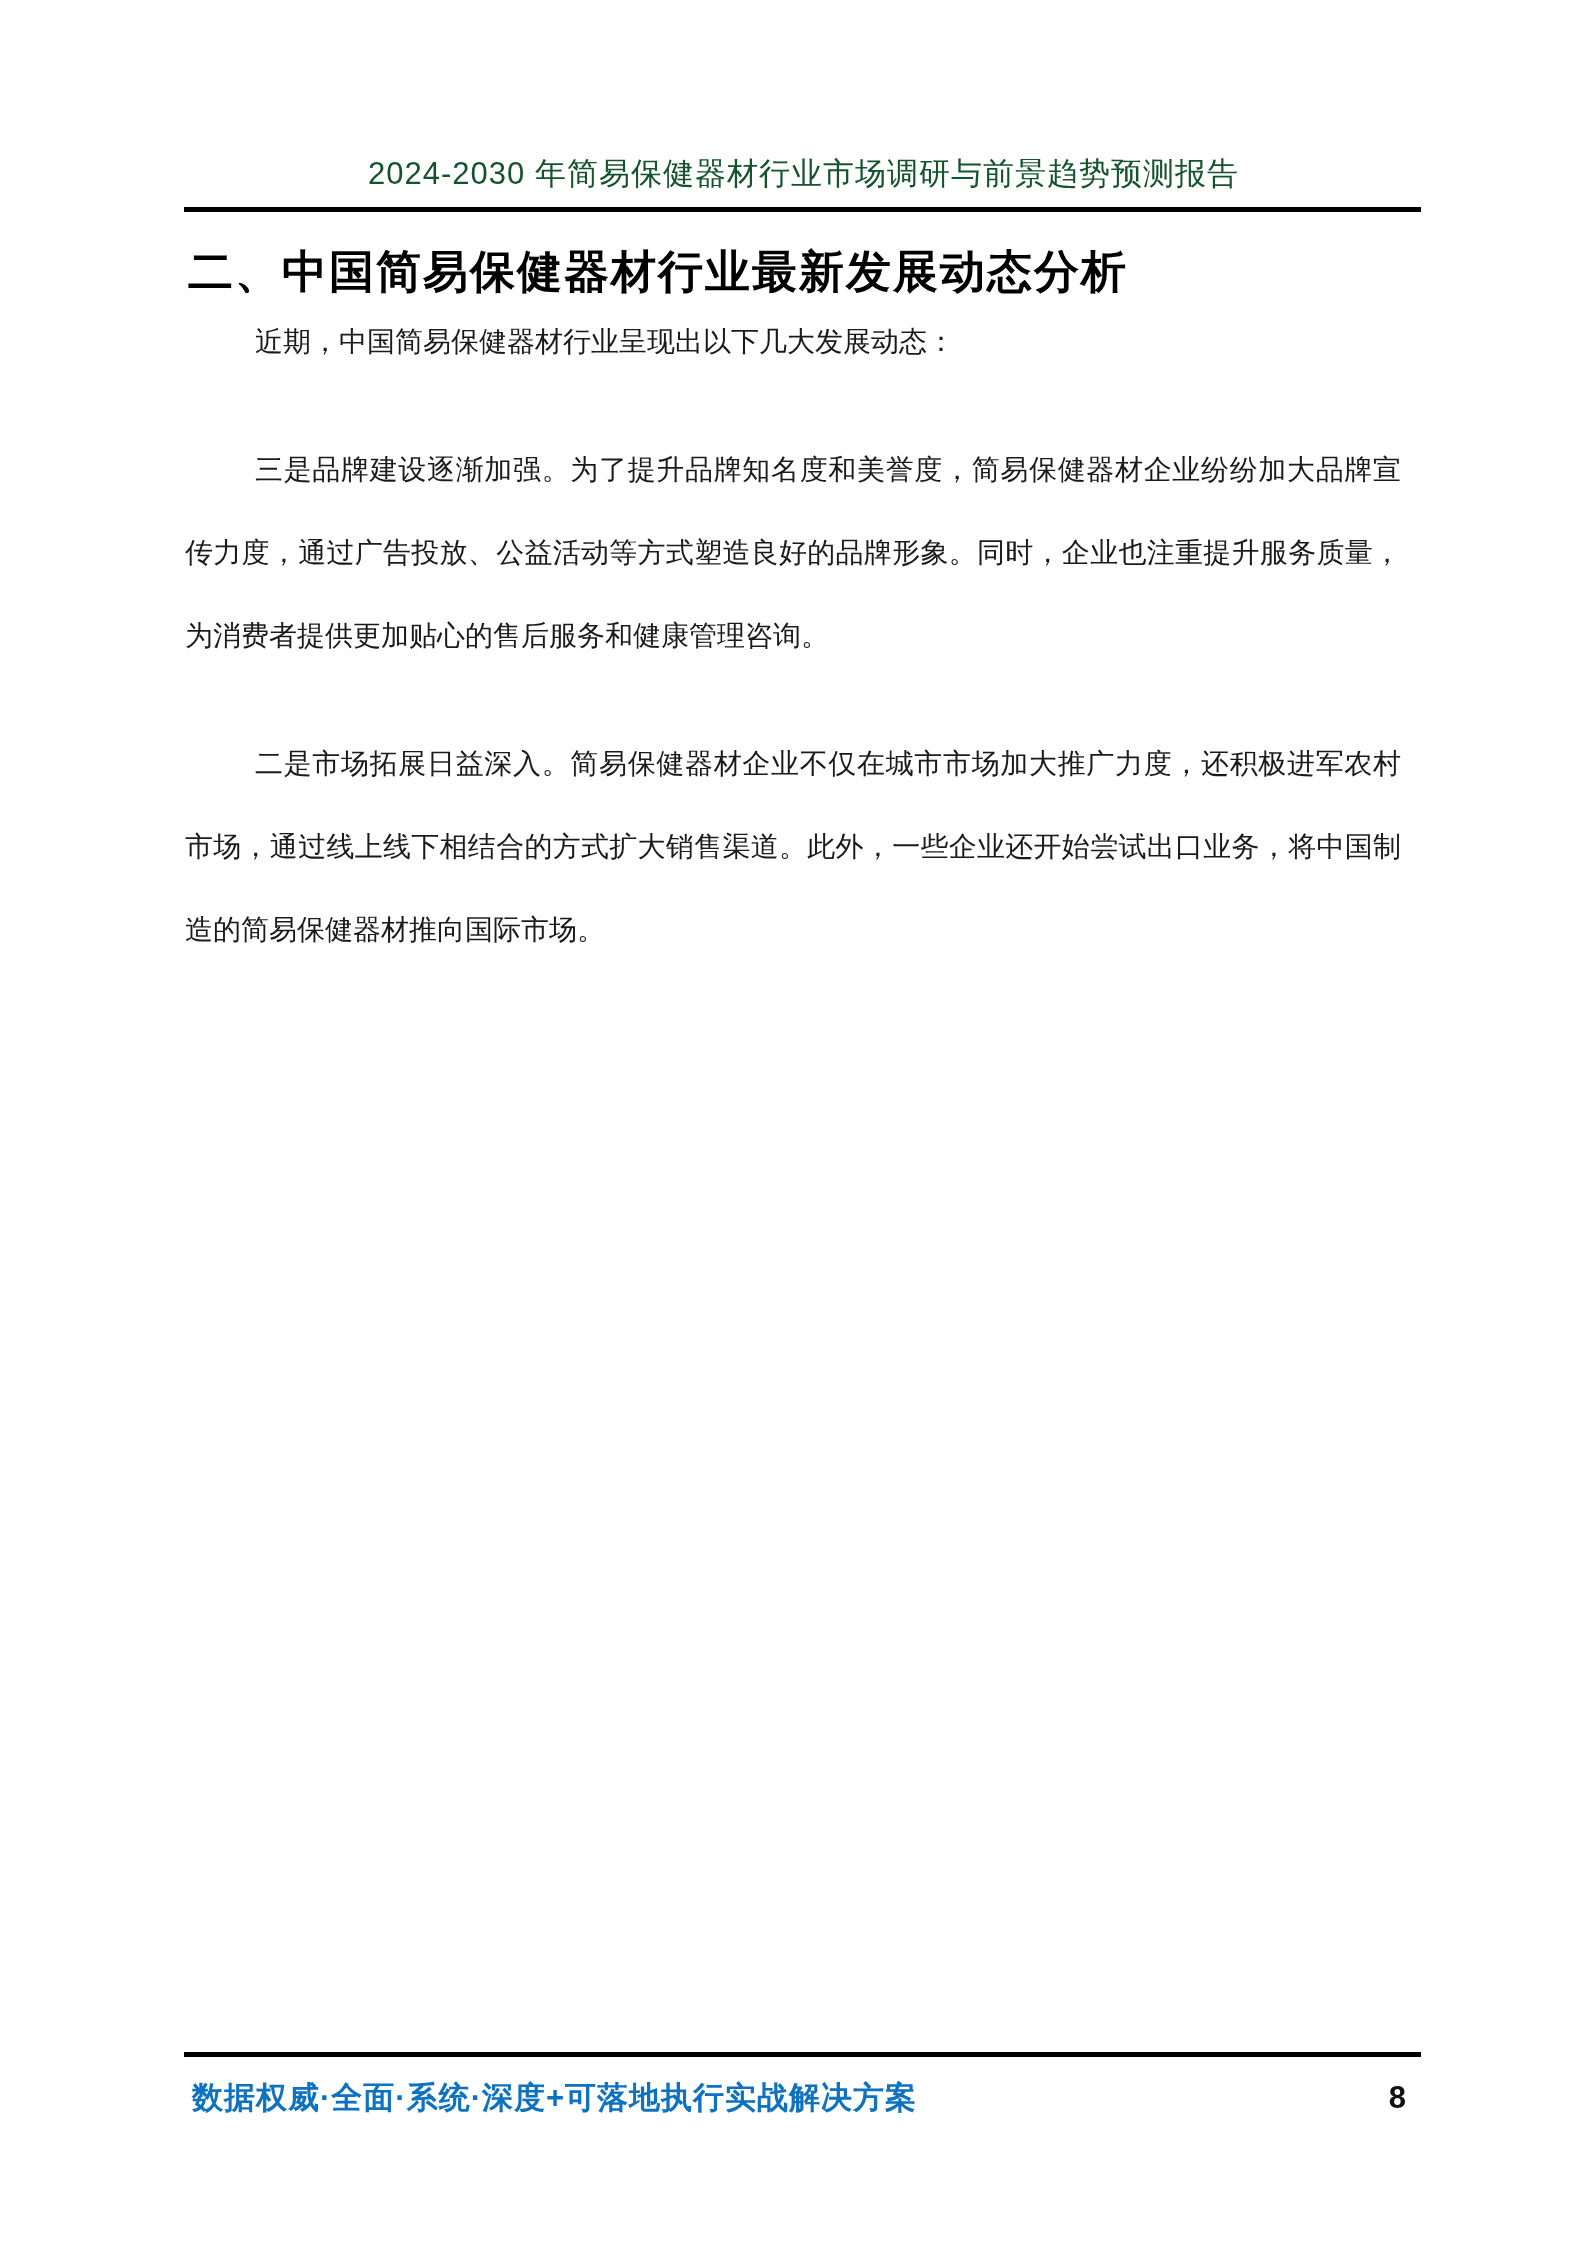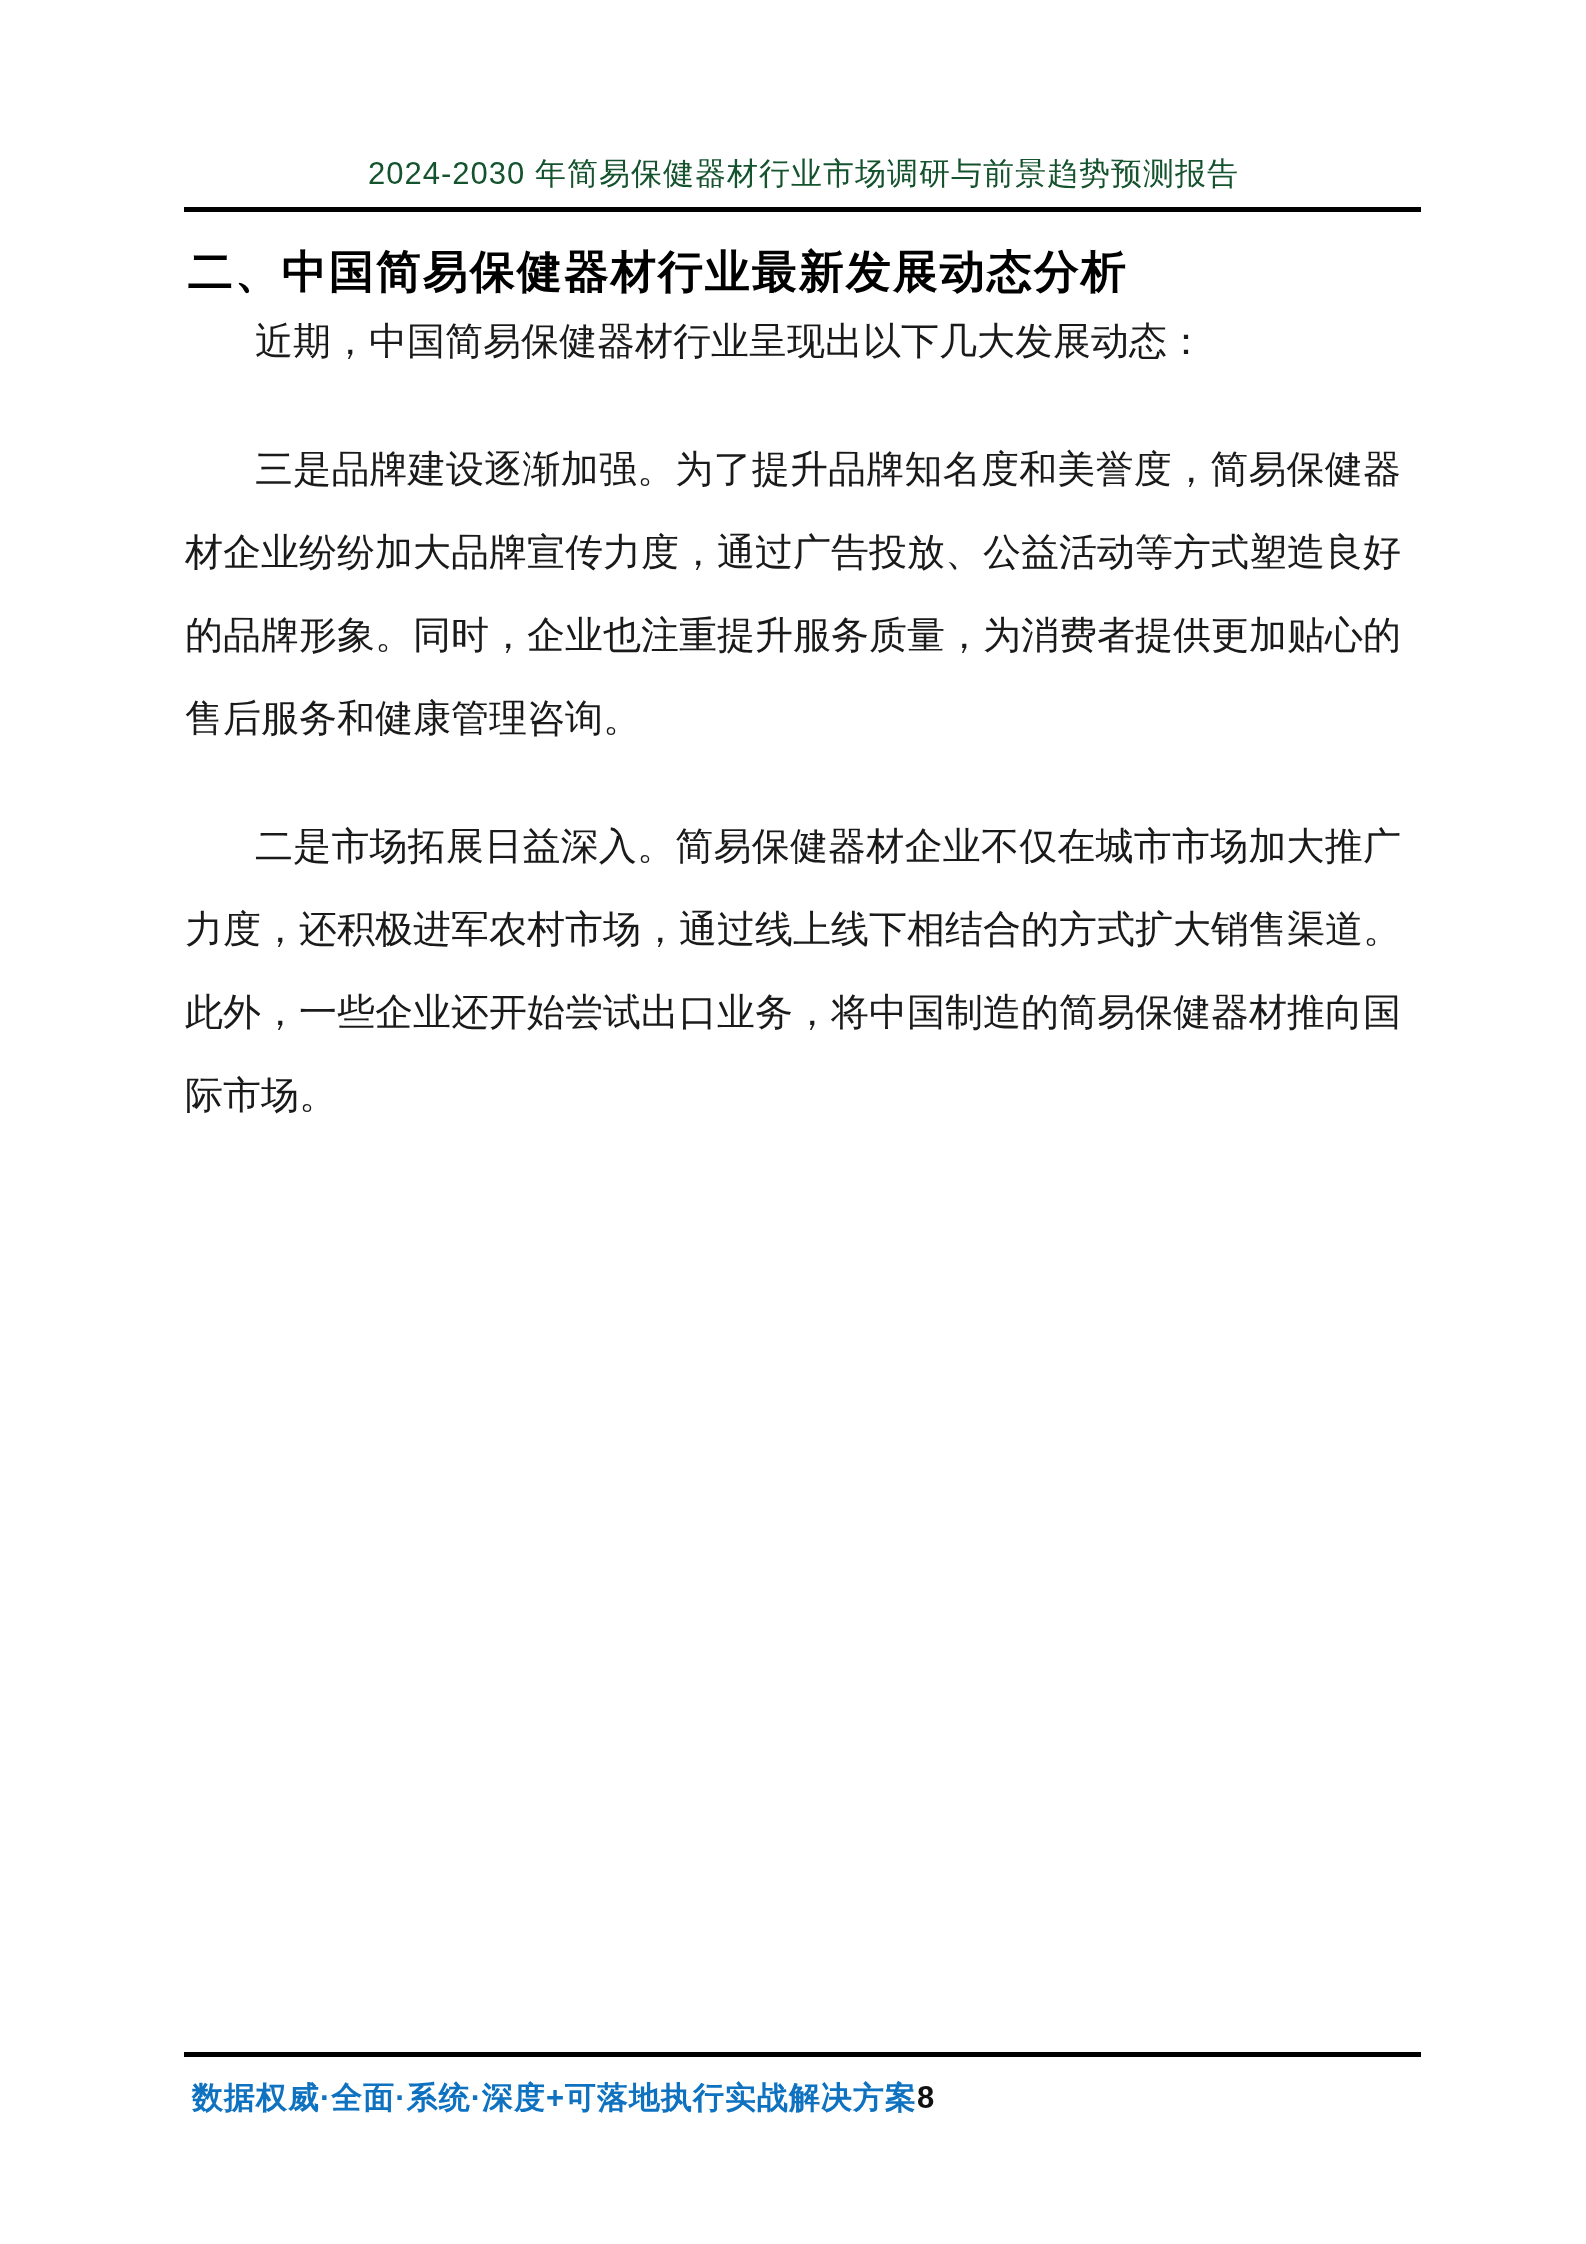--- a/index.html
+++ b/index.html
@@ -50,21 +50,21 @@
     letter-spacing: 2px;
     white-space: nowrap;
   }
 
   .body-text {
     position: absolute;
     top: 300px;
     left: 185px;
     width: 1216px;
     font-family: "Liberation Serif", serif;
-    font-size: 38px;
+    font-size: 28px;
     line-height: 83px;
     color: #1a1a1a;
     text-align: justify;
   }
 
   .body-text p {
     margin: 0 0 45px 0;
     text-indent: 70px;
   }
 
@@ -76,21 +76,21 @@
     height: 5px;
     background: #000000;
   }
 
   .footer-bar {
     position: absolute;
     top: 2078px;
     left: 185px;
     width: 1237px;
     display: flex;
-    justify-content: flex-start;
+    justify-content: space-between;
     align-items: baseline;
   }
 
   .footer-slogan {
     font-family: "Liberation Sans", sans-serif;
     font-weight: bold;
     font-size: 31px;
     line-height: 40px;
     color: #0e72c0;
     letter-spacing: 1px;

